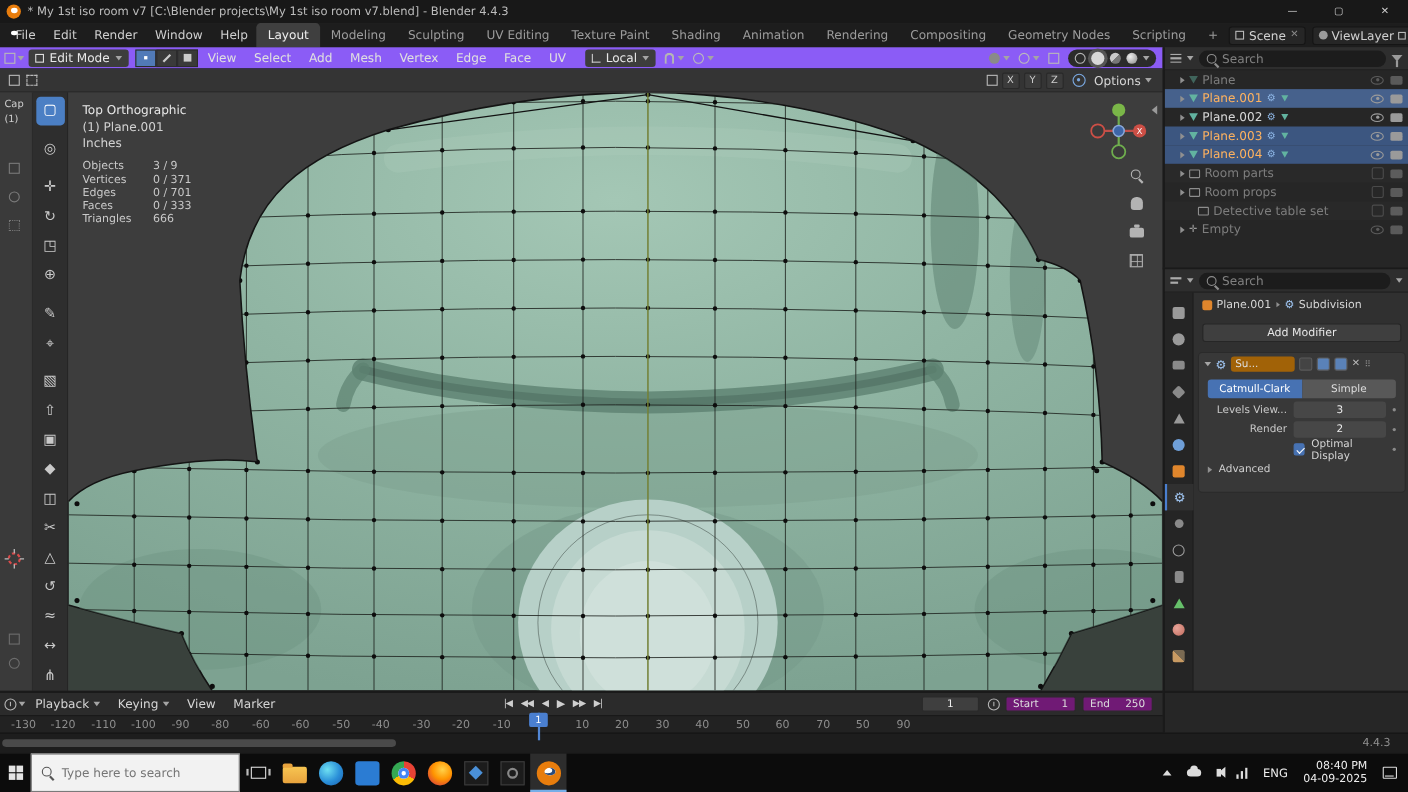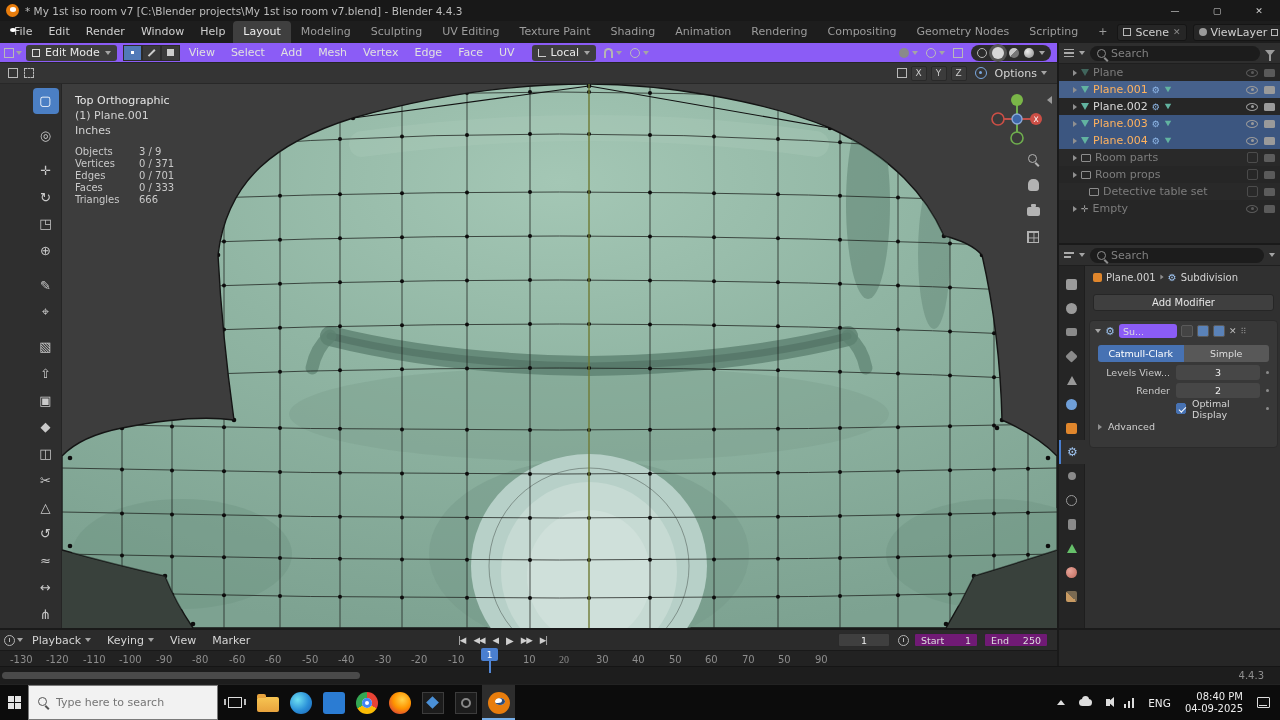--- a/index.html
+++ b/index.html
@@ -90,21 +90,21 @@
   
   .props{left:1057px;top:243px;width:223px;height:385px;background:#303030;border-left:2px solid #1a1a1a;border-top:2px solid #1a1a1a}
   .phdr{height:21px;background:#2e2e2e;border-bottom:1px solid #1f1f1f;display:flex;align-items:center;gap:5px;padding:0 5px}
   .ptabs{position:absolute;left:0;top:21px;width:26px;height:362px;background:#252525;border-right:1px solid #1e1e1e;display:flex;flex-direction:column;align-items:center;padding-top:6px}
   .ptab{width:26px;height:24px;display:flex;align-items:center;justify-content:center}
   .ptab.on{background:#303030;border-left:2px solid #4a7fd0}
   .pcontent{position:absolute;left:26px;top:21px;width:197px;height:362px}
   .addmod{position:absolute;left:8px;right:8px;top:28px;height:17px;background:#3f3f3f;border:1px solid #262626;border-radius:3px;display:flex;align-items:center;justify-content:center;color:#e6e6e6;font-size:10px}
   .modpanel{position:absolute;left:4px;right:4px;top:54px;height:128px;background:#383838;border:1px solid #2a2a2a;border-radius:4px}
   .mph{height:20px;display:flex;align-items:center;gap:4px;padding:0 5px}
-  .namef{width:58px;height:14px;background:#8b5cf6;border-radius:3px;color:#ddd;font-size:9.5px;display:flex;align-items:center;padding:0 4px}
+  .namef{width:58px;height:14px;background:#a16207;border-radius:3px;color:#ddd;font-size:9.5px;display:flex;align-items:center;padding:0 4px}
   .tgl{width:12px;height:12px;border:1px solid #5a5a5a;border-radius:2px;background:#444;display:inline-block}
   .seg{display:flex;margin:4px 8px 0 8px;height:17px}
   .seg div{flex:1;display:flex;align-items:center;justify-content:center;font-size:9.5px}
   .seg .l{background:#4772b3;color:#fff;border-radius:3px 0 0 3px}
   .seg .r{background:#585858;color:#ddd;border-radius:0 3px 3px 0}
   .prow{display:flex;align-items:center;margin:3px 8px 0 8px;height:15px;gap:6px}
   .plabel{width:72px;text-align:right;color:#c8c8c8;font-size:9.5px;white-space:nowrap}
   .pfield{flex:1;height:15px;background:#474747;border-radius:3px;color:#eee;font-size:9.5px;display:flex;align-items:center;justify-content:center}
   .dot{width:3px;height:3px;border-radius:50%;background:#8a8a8a}
   
@@ -277,20 +277,36 @@
       <span class="chip">Y</span>
       <span class="chip">Z</span>
       <span class="tgt" style="margin-left:4px"></span>
       <span class="row" style="gap:4px;margin-left:4px">
         <span>Options</span>
         <span class="cd"></span>
       </span>
     </span>
   </div>
 
+  <div class="a ministrip">
+    <span class="a txt" style="left:4px;top:6px">Cap</span>
+    <span class="a txt" style="left:4px;top:20px">(1)</span>
+    <span class="a osq" style="left:8px;top:64px;opacity:.5"></span>
+    <span class="a osq" style="left:8px;top:90px;opacity:.5;border-radius:50%"></span>
+    <span class="a osq" style="left:8px;top:116px;opacity:.5;border-style:dotted"></span>
+    <svg class="a" style="left:4px;top:415px" width="18" height="18" viewBox="0 0 18 18">
+      <circle cx="9" cy="9" r="5" fill="none" stroke="#d94a4a" stroke-width="2" stroke-dasharray="3 2.2"></circle>
+      <line x1="9" y1="0" x2="9" y2="4" stroke="#bbb" stroke-width="1.2"></line>
+      <line x1="9" y1="14" x2="9" y2="18" stroke="#bbb" stroke-width="1.2"></line>
+      <line x1="0" y1="9" x2="4" y2="9" stroke="#bbb" stroke-width="1.2"></line>
+      <line x1="14" y1="9" x2="18" y2="9" stroke="#bbb" stroke-width="1.2"></line>
+    </svg>
+    <span class="a osq" style="left:8px;top:492px;opacity:.4"></span>
+    <span class="a osq" style="left:8px;top:514px;opacity:.4;border-radius:50%"></span>
+  </div>
 
   <div class="a toolshelf">
     <div class="tool on">
         <span>▢</span>
       </div>
     <div class="tool gap">
         <span>◎</span>
       </div>
     <div class="tool gap">
         <span>✛</span>
@@ -940,21 +956,21 @@
       <span class="tick" style="left: 156px;">-90</span>
       <span class="tick" style="left: 192px;">-80</span>
       <span class="tick" style="left: 229px;">-60</span>
       <span class="tick" style="left: 265px;">-60</span>
       <span class="tick" style="left: 302px;">-50</span>
       <span class="tick" style="left: 338px;">-40</span>
       <span class="tick" style="left: 375px;">-30</span>
       <span class="tick" style="left: 411px;">-20</span>
       <span class="tick" style="left: 448px;">-10</span>
       <span class="tick" style="left: 523px;">10</span>
-      <span class="tick" style="left: 559px; font-family: Liberation Serif, serif;">20</span>
+      <span class="tick" style="left: 559px;">20</span>
       <span class="tick" style="left: 596px;">30</span>
       <span class="tick" style="left: 632px;">40</span>
       <span class="tick" style="left: 669px;">50</span>
       <span class="tick" style="left: 705px;">60</span>
       <span class="tick" style="left: 742px;">70</span>
       <span class="tick" style="left: 778px;">50</span>
       <span class="tick" style="left: 815px;">90</span>
     </div>
   </div>
   <div class="a tlright"></div>

